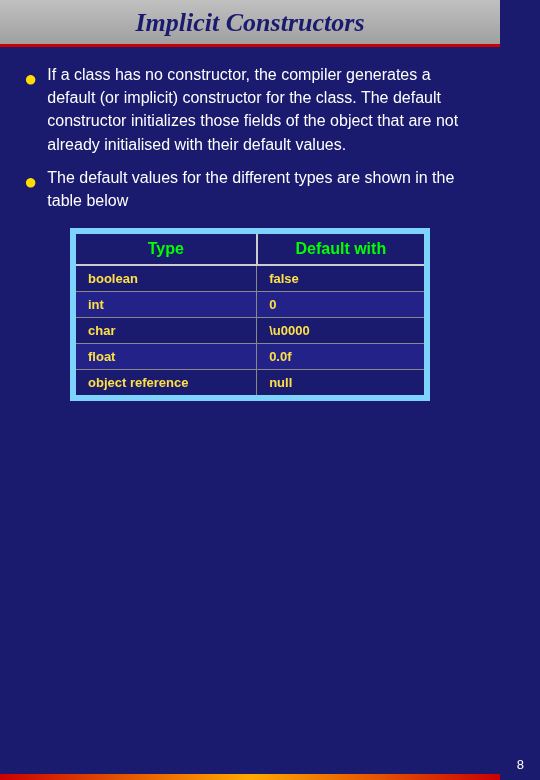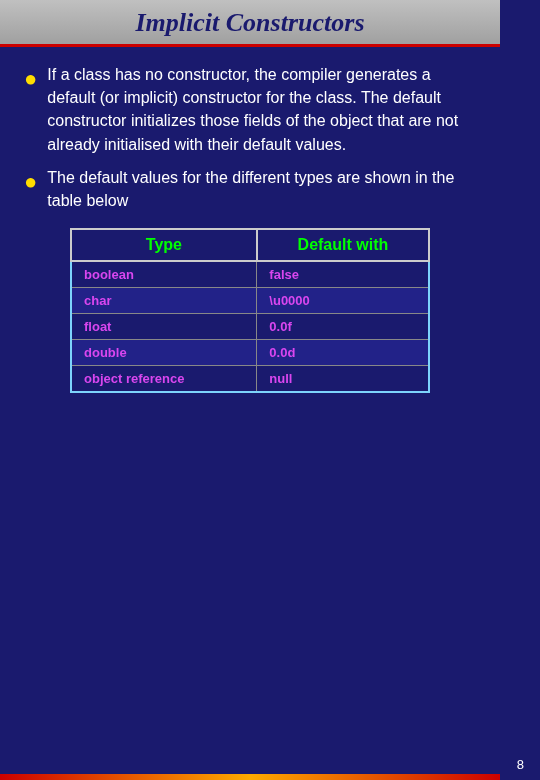--- a/index.html
+++ b/index.html
@@ -72,35 +72,35 @@
     }
 
     .table-container {
       margin: 4px auto 0 auto;
       width: 360px;
     }
 
     table {
       width: 100%;
       border-collapse: collapse;
-      border: 2px solid #7dd3fc;
+      border: 6px solid #7dd3fc;
     }
 
     thead tr th {
       background: #1a1a6e;
       color: #00ff00;
       font-size: 16px;
       font-weight: bold;
       padding: 6px 12px;
       border: 2px solid #cccccc;
       text-align: center;
     }
 
     tbody tr td {
-      color: #d946ef;
+      color: #fde047;
       font-size: 13px;
       font-weight: bold;
       padding: 5px 12px;
       border: 1px solid #888888;
       background: #1a1a6e;
     }
 
     tbody tr:nth-child(odd) td {
       background: #1a1a6e;
     }
@@ -149,30 +149,30 @@
             <th>Type</th>
             <th>Default with</th>
           </tr>
         </thead>
         <tbody id="table-body">
         <tr>
               <td>boolean</td>
               <td>false</td>
             </tr>
             <tr>
+              <td>int</td>
+              <td>0</td>
+            </tr>
+            <tr>
               <td>char</td>
               <td>\u0000</td>
             </tr>
             <tr>
               <td>float</td>
               <td>0.0f</td>
-            </tr>
-            <tr>
-              <td>double</td>
-              <td>0.0d</td>
             </tr>
             <tr>
               <td>object reference</td>
               <td>null</td>
             </tr>
           </tbody>
       </table>
     </div>
   </div>
 

